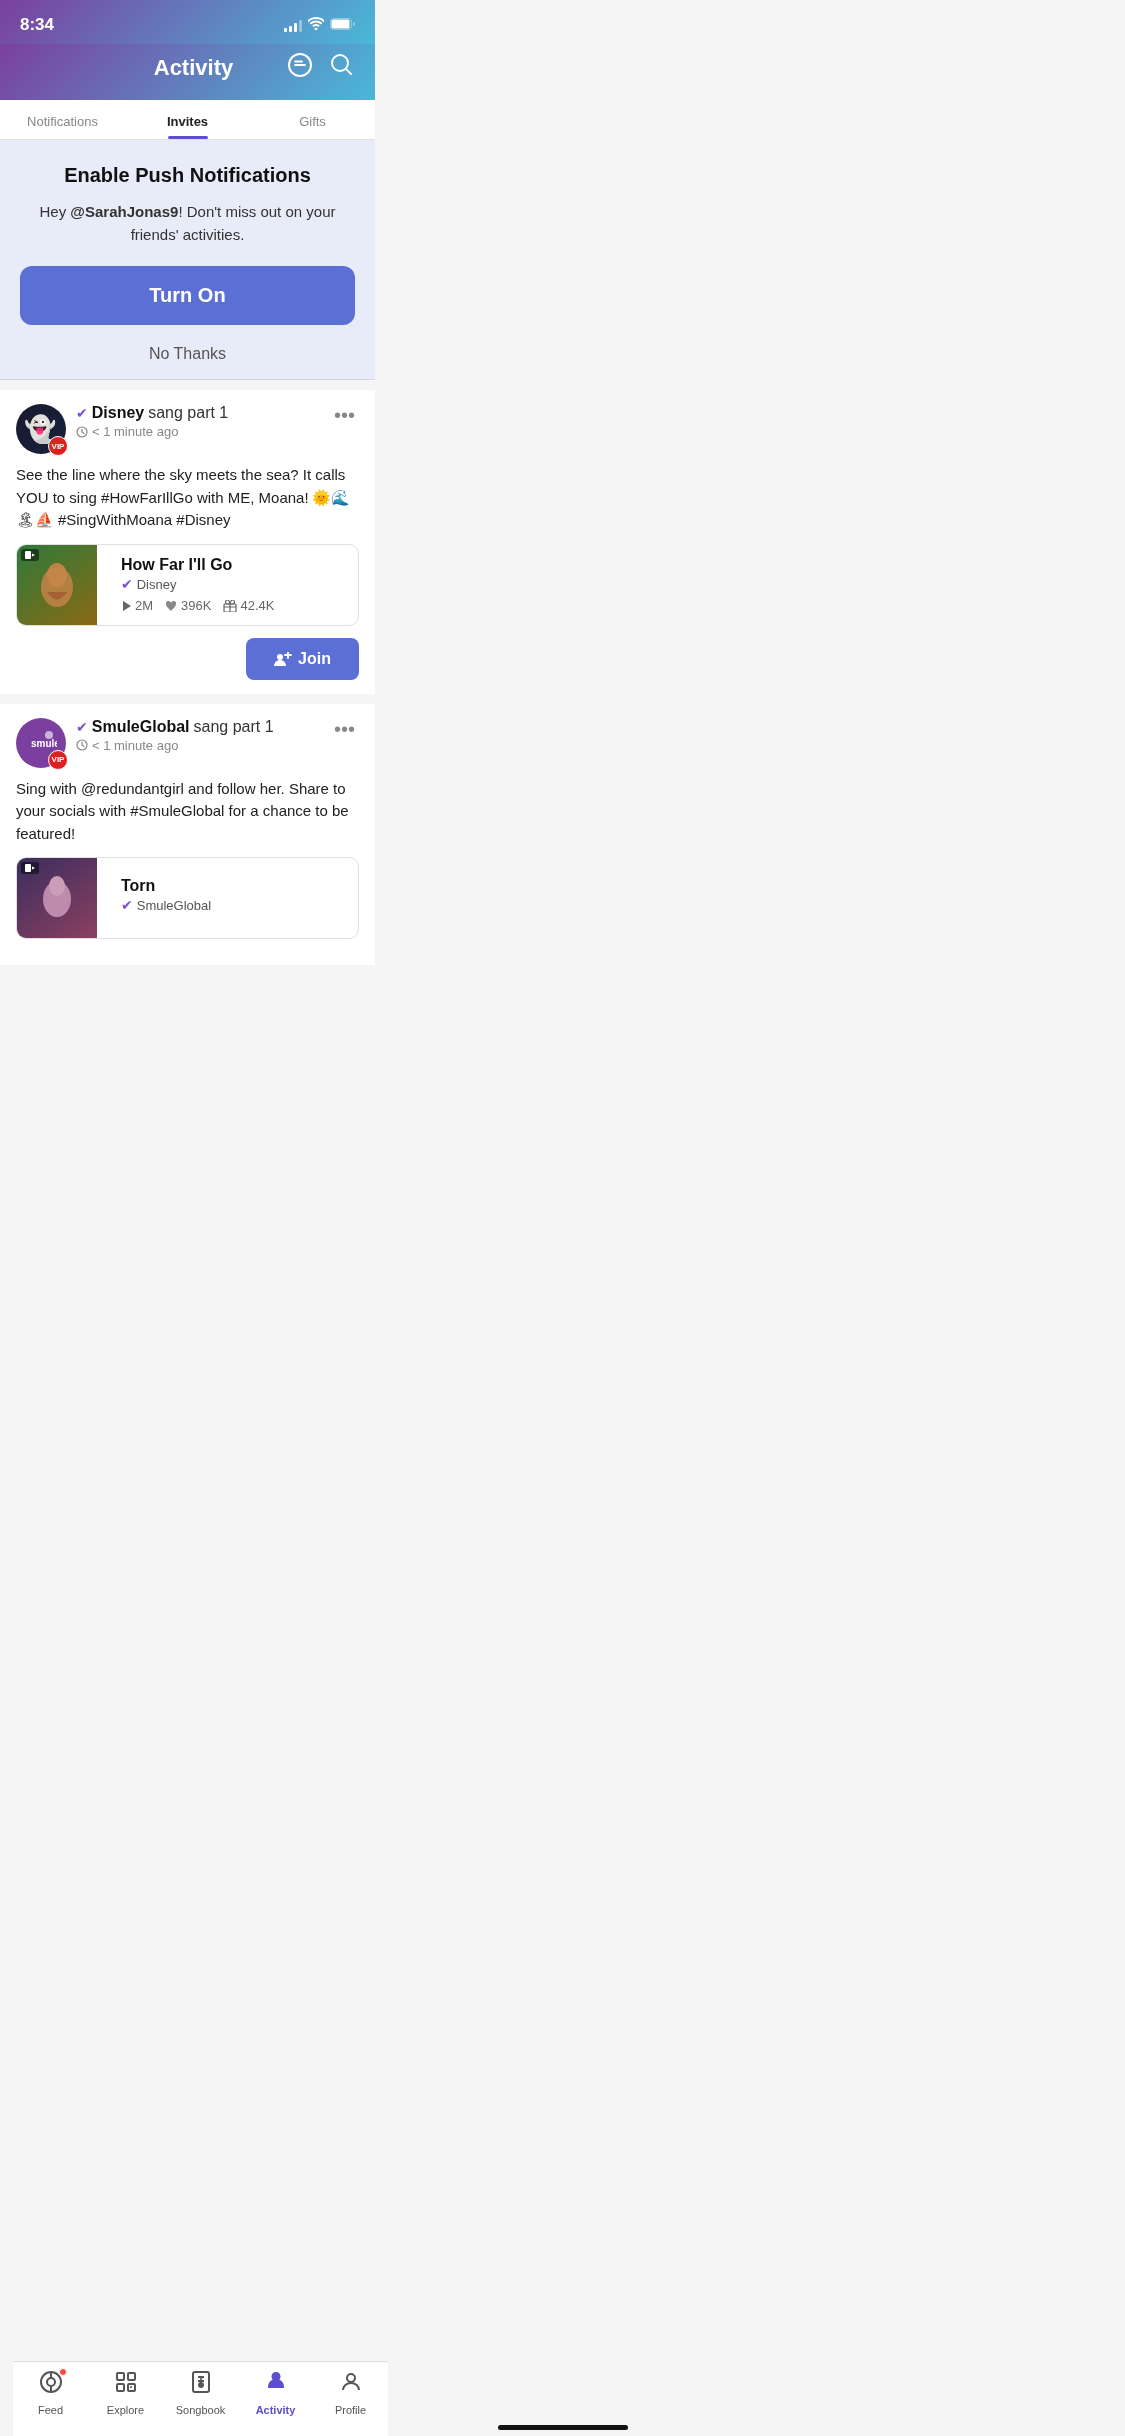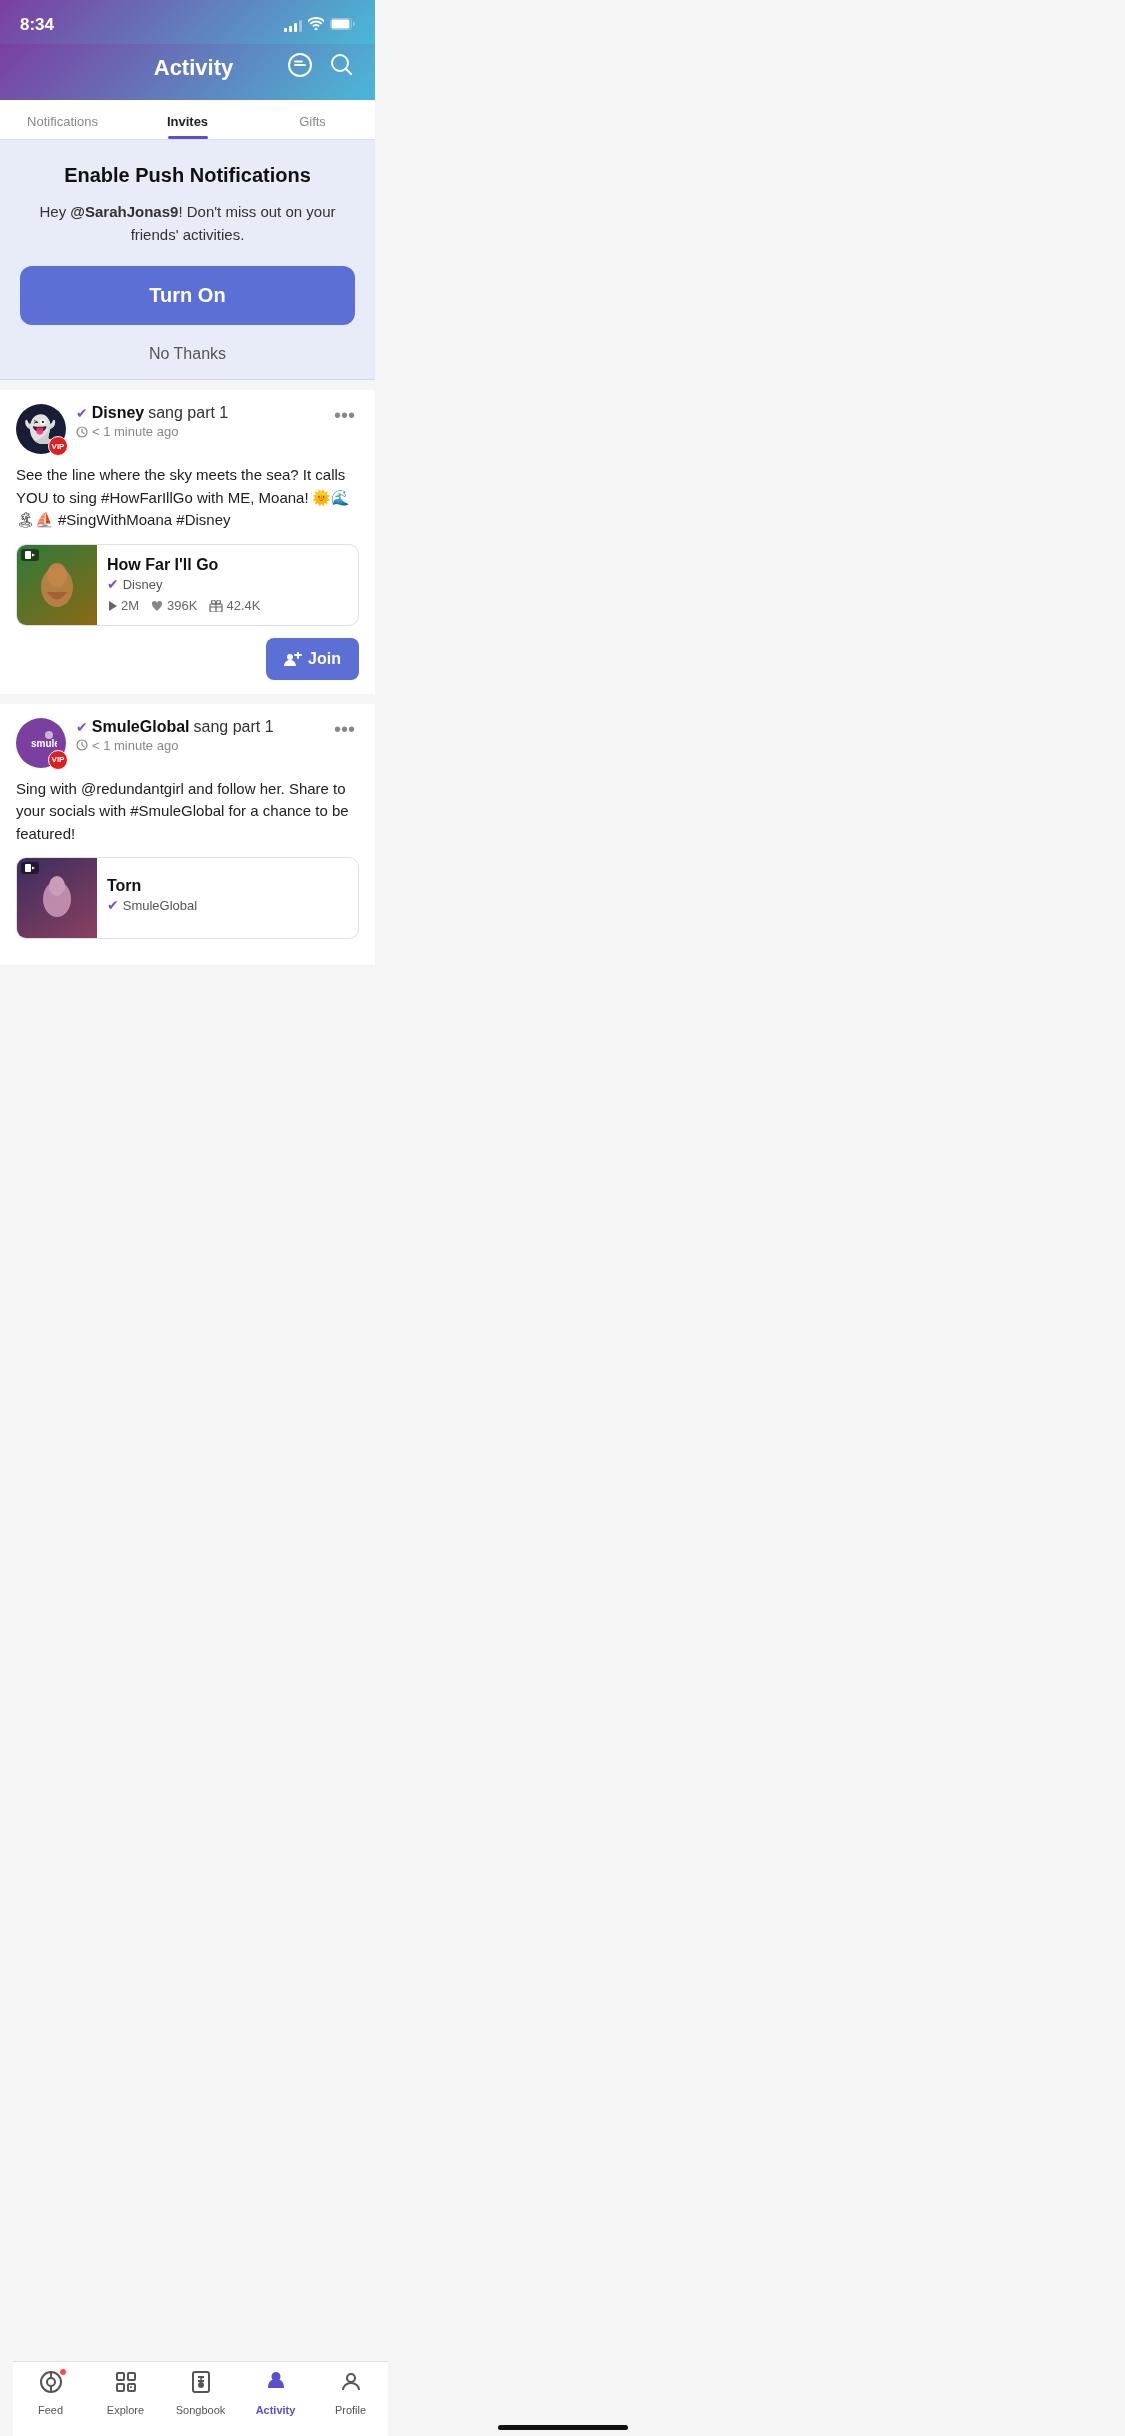--- a/index.html
+++ b/index.html
@@ -267,21 +267,21 @@
       background: rgba(0,0,0,0.5);
       color: white;
       font-size: 10px;
       padding: 2px 4px;
       border-radius: 3px;
       display: flex;
       align-items: center;
       gap: 2px;
     }
     .song-info {
-      padding: 8px 10px;
+      padding: 8px 24px;
       flex: 1;
     }
     .song-title {
       font-size: 16px;
       font-weight: 700;
       color: #111;
       margin-bottom: 2px;
     }
     .song-artist {
       display: flex;
@@ -308,21 +308,21 @@
     .join-btn-wrap {
       display: flex;
       justify-content: flex-end;
       margin-top: 4px;
     }
     .join-btn {
       background: #5b6fd4;
       color: white;
       border: none;
       border-radius: 8px;
-      padding: 12px 18px;
+      padding: 12px 28px;
       font-size: 16px;
       font-weight: 700;
       cursor: pointer;
       display: flex;
       align-items: center;
       gap: 6px;
     }
 
     
     .bottom-nav {

